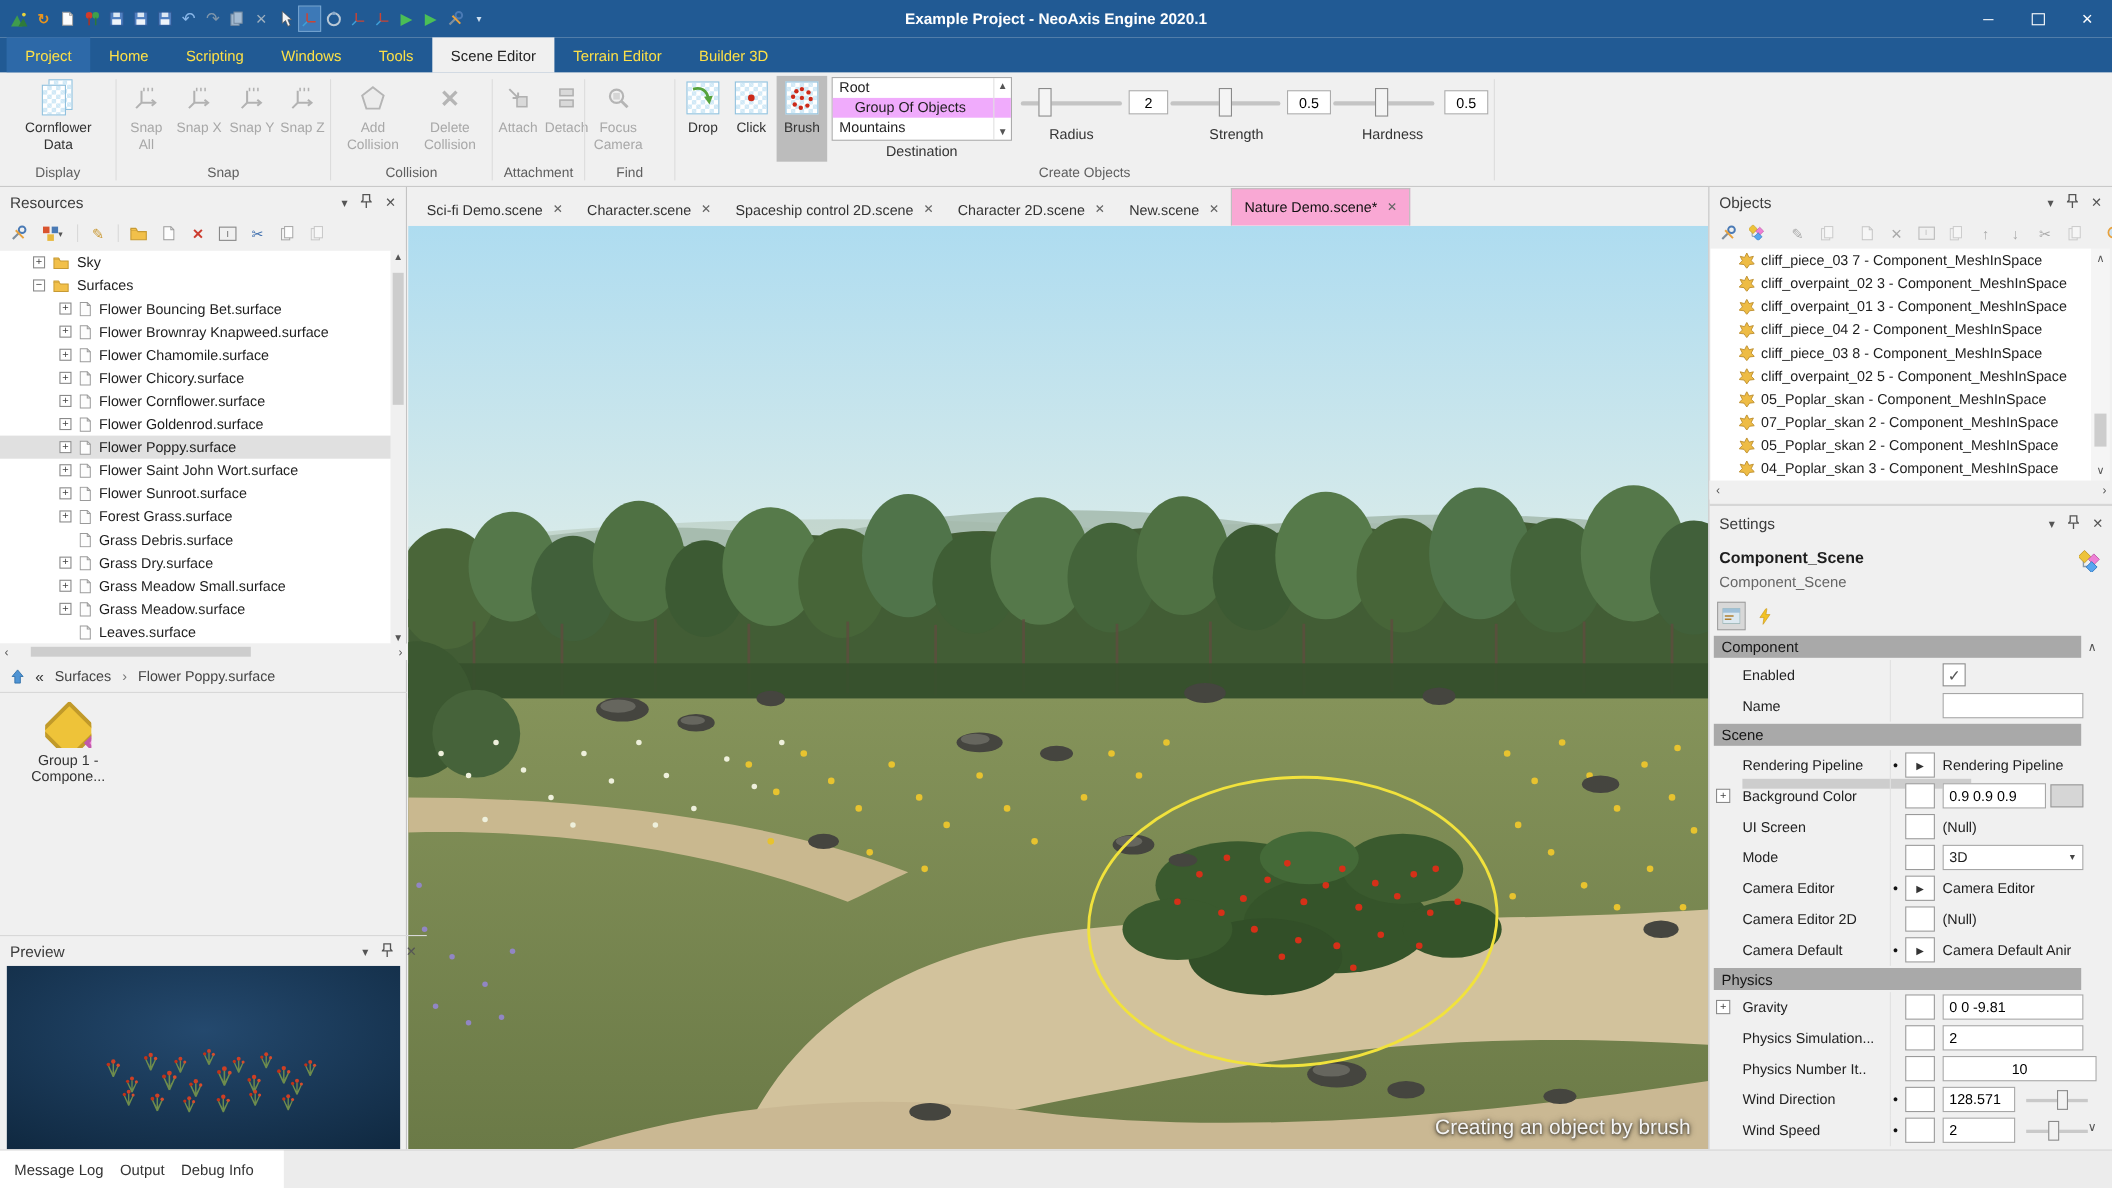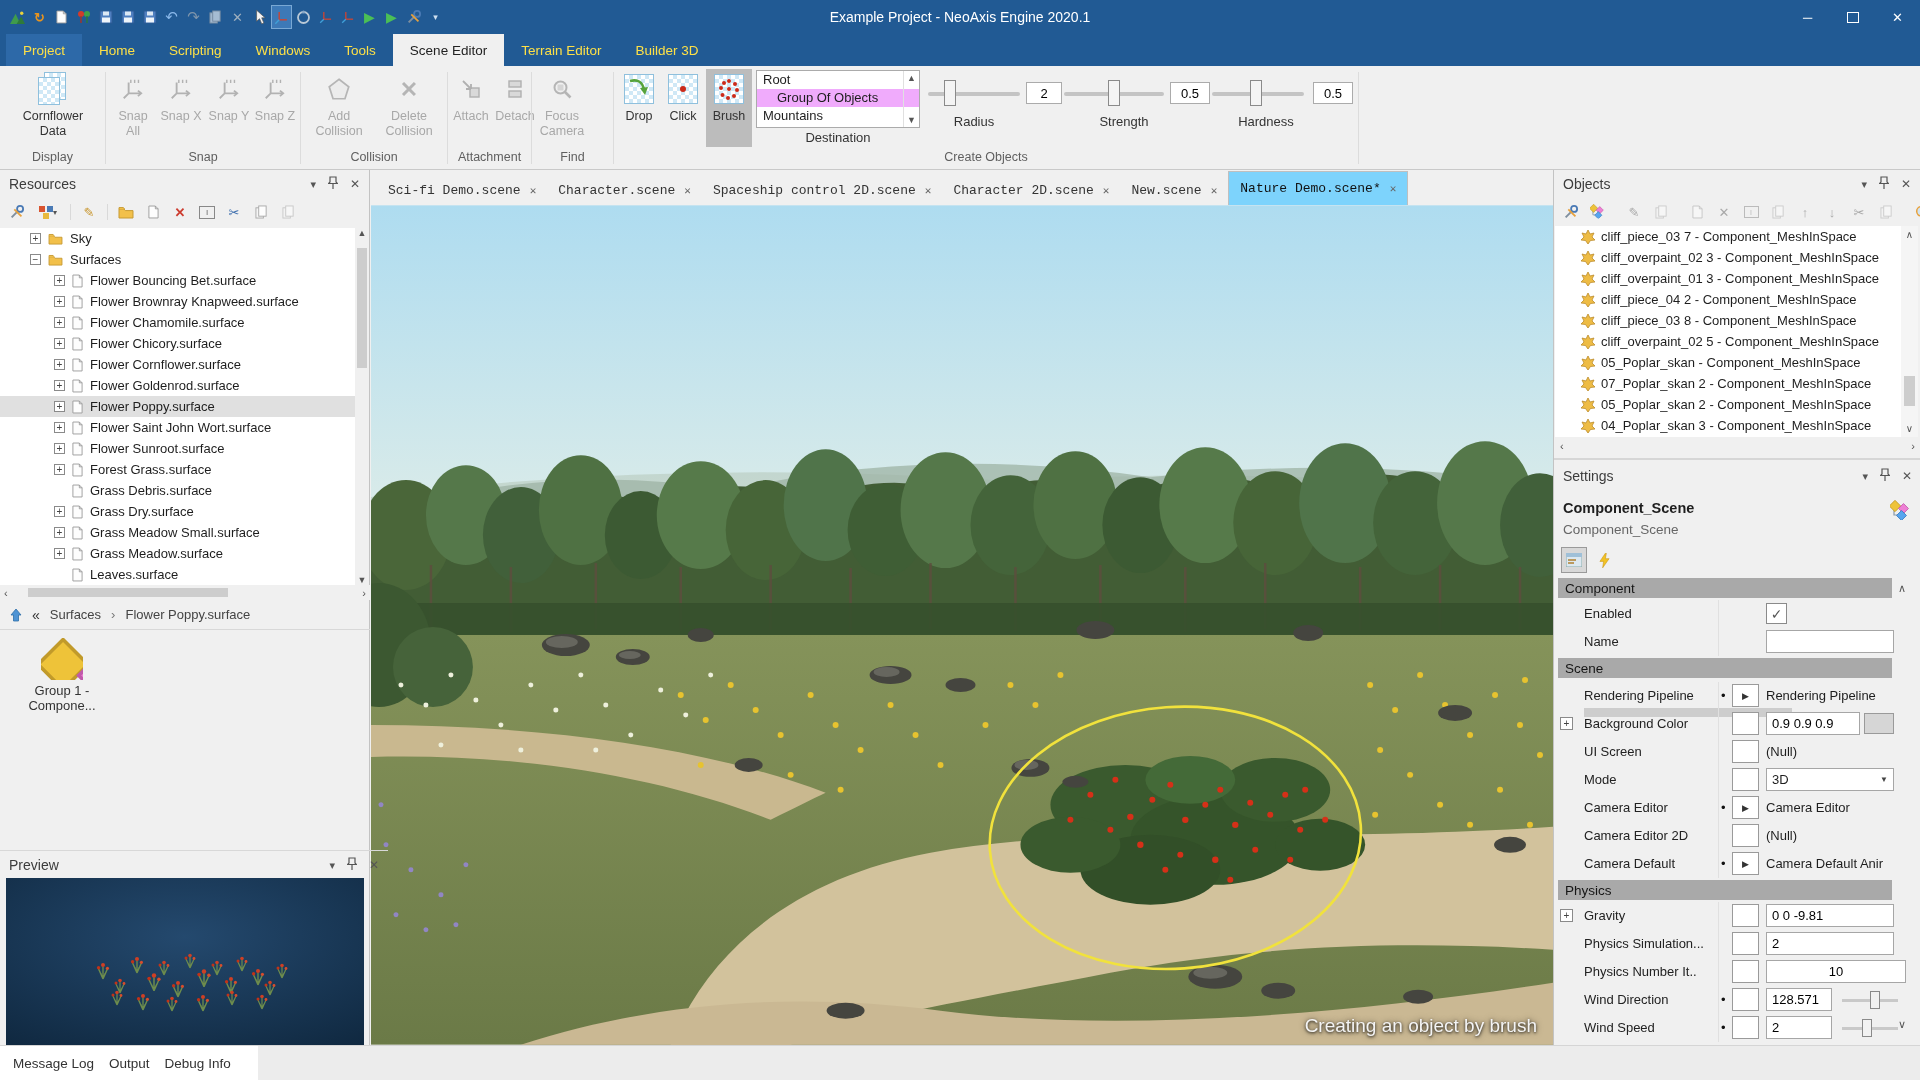--- a/index.html
+++ b/index.html
@@ -6,21 +6,21 @@
   #app{position:relative;width:1920px;height:1080px;overflow:hidden;background:#f0f0f0;
        font-family:"Liberation Sans",sans-serif;font-size:13px;color:#1e1e1e;}
   .abs{position:absolute;}
 
   
   .titlebar{position:absolute;left:0;top:0;width:1920px;height:34px;background:#215a94;color:#fff;}
   .qat{position:absolute;left:8px;top:0;height:34px;display:flex;align-items:center;gap:3px;}
   .qicon{width:19px;height:22px;display:flex;align-items:center;justify-content:center;font-size:13px;flex:none;}
   .qicon.sel{background:#3d79b7;outline:1px solid #79a8d4;}
   .qicon svg{display:block;}
-  .apptitle{position:absolute;left:560px;right:560px;top:0;height:34px;display:flex;align-items:center;justify-content:center;font-size:14px;}
+  .apptitle{position:absolute;left:560px;right:560px;top:0;height:34px;display:flex;align-items:center;justify-content:center;font-size:14px;font-weight:bold;}
   .winbtns{position:absolute;right:0;top:0;height:34px;display:flex;}
   .winbtn{width:45px;height:34px;display:flex;align-items:center;justify-content:center;color:#fff;font-size:13px;}
   .maxglyph{width:10px;height:9px;border:1px solid #fff;display:inline-block;}
 
   
   .rtabs{position:absolute;left:0;top:34px;width:1920px;height:32px;background:#215a94;display:flex;align-items:stretch;padding-left:6px;box-sizing:border-box;}
   .rtab{display:flex;align-items:center;padding:0 17px;color:#fde047;font-size:13.5px;}
   .rtab.project{background:#2d69a8;}
   .rtab.active{background:#f0f0f0;color:#222;}
 
@@ -40,23 +40,23 @@
   .destitem{height:18px;line-height:18px;padding-left:6px;white-space:nowrap;overflow:hidden;}
   .destitem.sel{background:#f0abfc;padding-left:20px;}
   .destarrows{position:absolute;right:0;top:0;bottom:0;width:16px;border-left:1px solid #e0e0e0;display:flex;flex-direction:column;justify-content:space-between;align-items:center;color:#555;font-size:9px;padding:2px 0;box-sizing:border-box;}
   .sldtrack{position:absolute;height:4px;background:#c4c4c4;top:26px;border-radius:2px;}
   .sldthumb{position:absolute;top:14px;width:12px;height:26px;background:#f4f4f4;border:1px solid #8a8a8a;box-sizing:border-box;}
   .sldbox{position:absolute;top:16px;height:22px;border:1px solid #ababab;background:#fff;font-size:13px;text-align:center;box-sizing:border-box;padding:0;font-family:"Liberation Sans",sans-serif;}
   .sldlabel{position:absolute;top:48px;text-align:center;color:#333;}
 
   
   .tabbar{position:absolute;left:371px;top:170px;width:1182px;height:35px;background:#f0f0f0;display:flex;align-items:flex-end;padding-left:6px;box-sizing:border-box;}
-  .dtab{height:29px;display:flex;align-items:center;gap:9px;padding:0 11px;color:#333;font-size:13px;white-space:nowrap;font-family:Liberation Mono, monospace;}
+  .dtab{height:29px;display:flex;align-items:center;gap:9px;padding:0 11px;color:#333;font-size:13px;white-space:nowrap;}
   .dtab .close{font-size:11px;color:#666;}
-  .dtab.active{background:#7dd3fc;border:1px solid #bfbfbf;border-bottom:none;height:33px;color:#111;}
+  .dtab.active{background:#f9a8d4;border:1px solid #bfbfbf;border-bottom:none;height:33px;color:#111;}
   .viewport{position:absolute;left:371px;top:205px;width:1182px;height:840px;overflow:hidden;}
   .vstatus{position:absolute;right:16px;bottom:8px;color:#f4f4f4;font-size:19px;text-shadow:0 1px 3px rgba(0,0,0,.85),0 0 6px rgba(0,0,0,.5);}
 
   
   .phead{height:28px;display:flex;align-items:center;padding:0 9px;color:#3c3c3c;font-size:14px;}
   .phicons{margin-left:auto;display:flex;gap:12px;align-items:center;color:#555;font-size:11px;}
   .ptools{height:28px;display:flex;align-items:center;gap:9px;padding:0 8px;}
   .ticon{width:18px;height:18px;display:flex;align-items:center;justify-content:center;font-size:13px;color:#a9a9a9;flex:none;}
   .tsep{width:1px;height:16px;background:#d9d9d9;}
 

